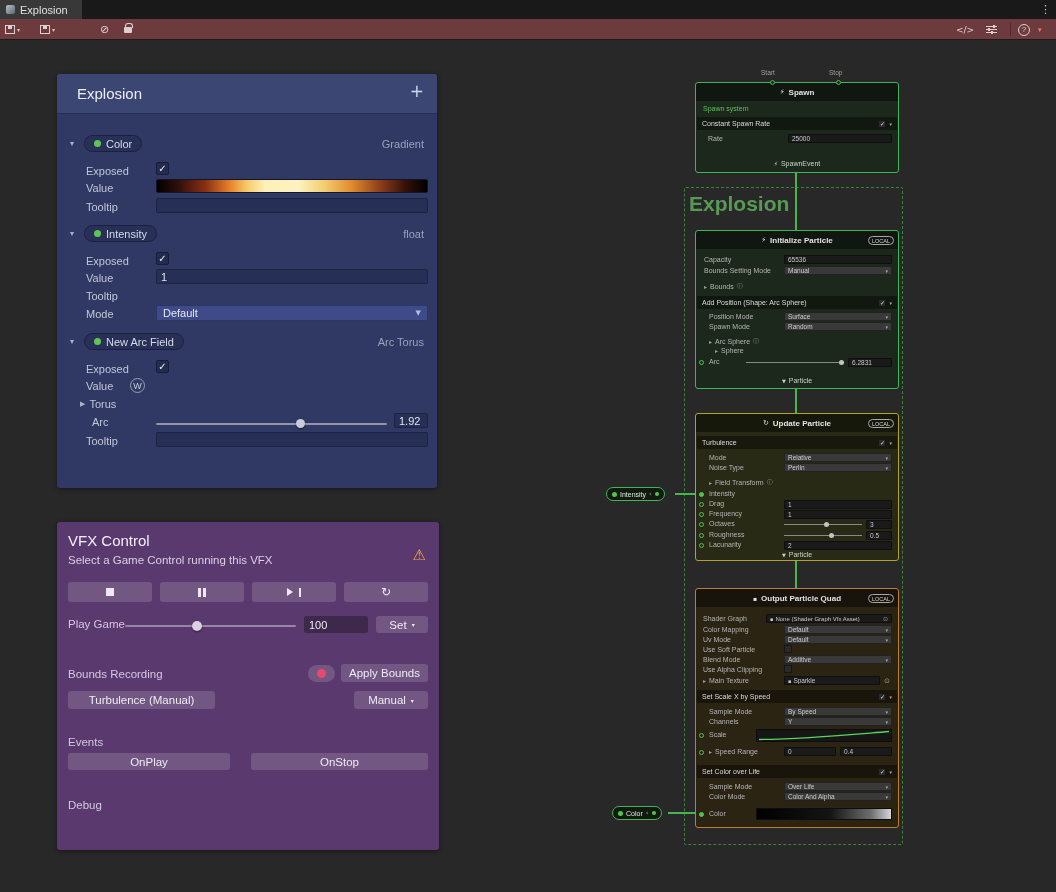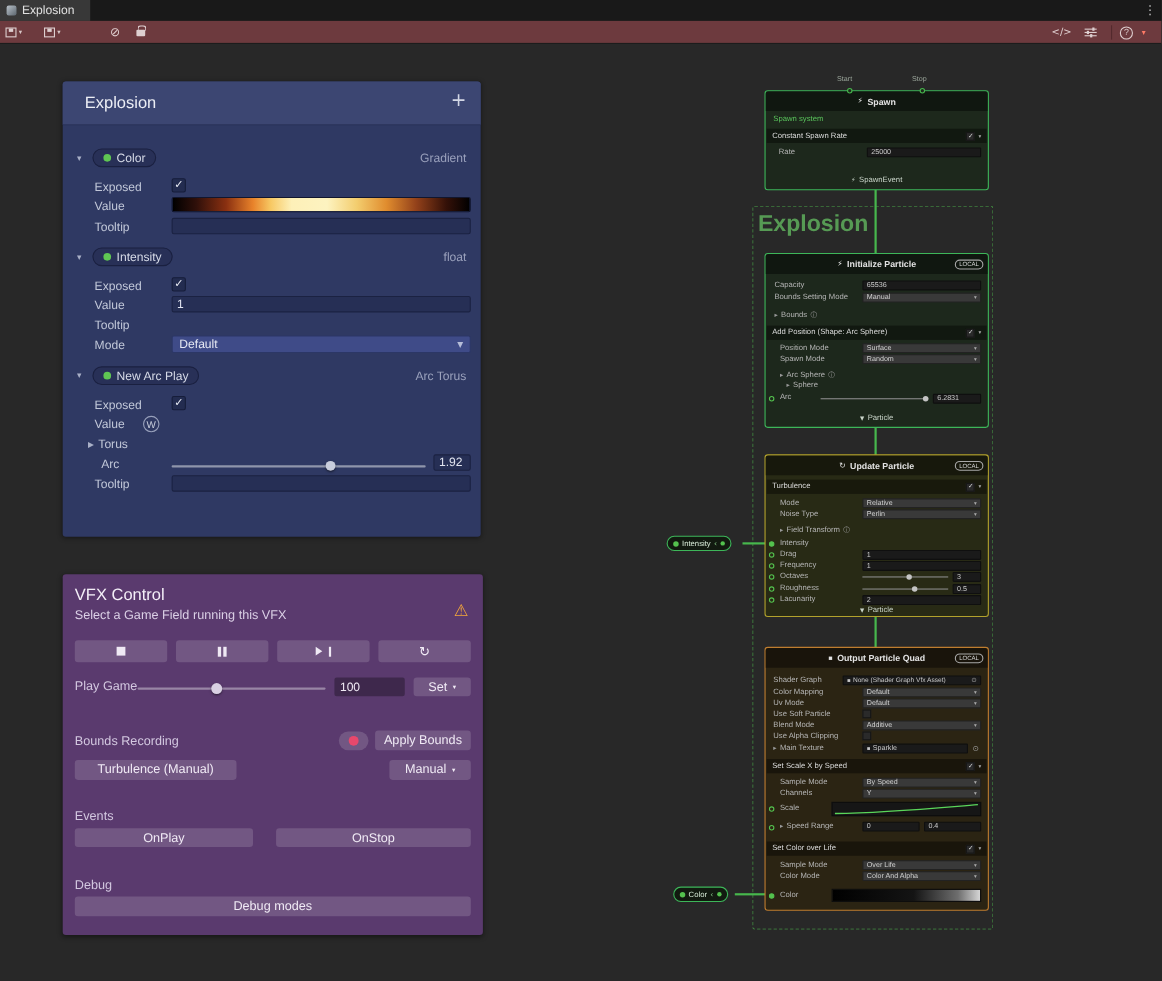--- a/index.html
+++ b/index.html
@@ -165,21 +165,21 @@
   <div class="a blab" style="left:29px;top:216px">Tooltip</div>
   <div class="a blab" style="left:29px;top:234px">Mode</div>
   <div class="a bdd" style="left:99px;top:231px;width:272px">
       <span>Default</span>
       <span class="g" style="font-size:7px;color:#b6bdd8">▼</span>
     </div>
 
   <div class="a chev g" style="left:13px;top:263px">▾</div>
   <div class="a pill" style="left:27px;top:259px">
       <span class="pdot"></span>
-      <span>New Arc Play</span>
+      <span>New Arc Field</span>
     </div>
   <div class="a btype" style="right:13px;top:262px">Arc Torus</div>
   <div class="a blab" style="left:29px;top:289px">Exposed</div>
   <div class="a bcheck" style="left:99px;top:286px">
       <span class="g">✓</span>
     </div>
   <div class="a blab" style="left:29px;top:306px">Value</div>
   <div class="a wbadge" style="left:73px;top:304px">W</div>
   <div class="a blab" style="left:23px;top:324px;display:flex;gap:4px;align-items:center">
       <span class="g" style="font-size:7px;color:#a9b0c7">▶</span>
@@ -188,21 +188,21 @@
   <div class="a blab" style="left:35px;top:342px">Arc</div>
   <div class="a strack" style="left:99px;top:349px;width:231px"></div>
   <div class="a shandle" style="left:239px;top:345px"></div>
   <div class="a binput" style="left:337px;top:339px;width:34px;display:flex;align-items:center">1.92</div>
   <div class="a blab" style="left:29px;top:361px">Tooltip</div>
   <input class="a binput" style="left: 99px; top: 358px; width: 272px;">
 </div>
 
 <div class="a vfx">
   <div class="a vtitle" style="left:11px;top:10px">VFX Control</div>
-  <div class="a vsub" style="left:11px;top:32px">Select a Game Field running this VFX</div>
+  <div class="a vsub" style="left:11px;top:32px">Select a Game Control running this VFX</div>
   <div class="a warn g" style="right:13px;top:24px">⚠</div>
 
   <div class="a vbtn" style="left:11px;top:60px;width:84px;height:20px">
       <span class="istop"></span>
     </div>
   <div class="a vbtn" style="left:103px;top:60px;width:84px;height:20px">
       <span class="ipause"></span>
     </div>
   <div class="a vbtn" style="left:195px;top:60px;width:84px;height:20px">
       <span class="itri"></span>
@@ -238,23 +238,20 @@
 
   <div class="a vlab" style="left:11px;top:214px">Events</div>
   <div class="a vbtn" style="left:11px;top:231px;width:162px;height:17px">
       <span>OnPlay</span>
     </div>
   <div class="a vbtn" style="left:194px;top:231px;width:177px;height:17px">
       <span>OnStop</span>
     </div>
 
   <div class="a vlab" style="left:11px;top:277px">Debug</div>
-  <div class="a vbtn" style="left:11px;top:293px;width:360px;height:18px">
-      <span>Debug modes</span>
-    </div>
 </div>
 
 <div class="a edge" style="left:795px;top:172px;width:2px;height:60px"></div>
 <div class="a edge" style="left:795px;top:388px;width:2px;height:26px"></div>
 <div class="a edge" style="left:795px;top:560px;width:2px;height:29px"></div>
 <div class="a edge" style="left:675px;top:493px;width:22px;height:2px"></div>
 <div class="a edge" style="left:668px;top:812px;width:29px;height:2px"></div>
 
 <div class="a sysrect" style="left:684px;top:187px;width:219px;height:658px"></div>
 <div class="a syslabel" style="left:689px;top:192px">Explosion</div>

